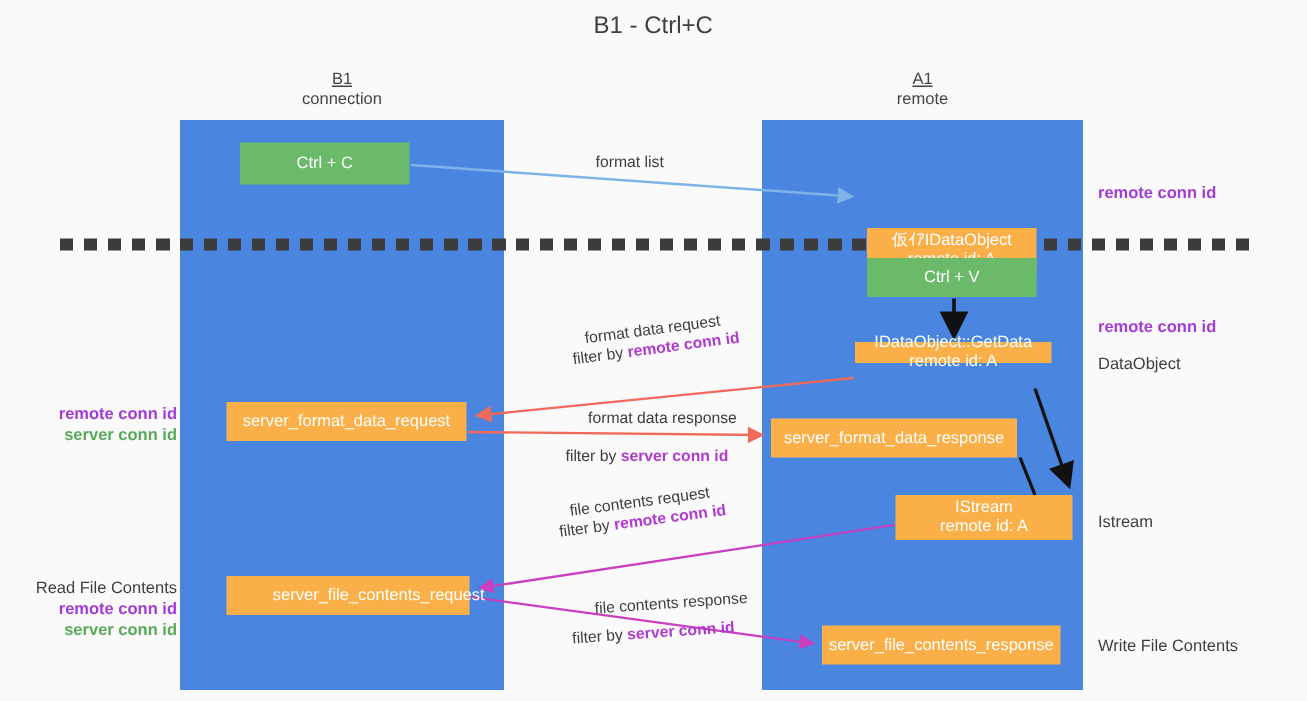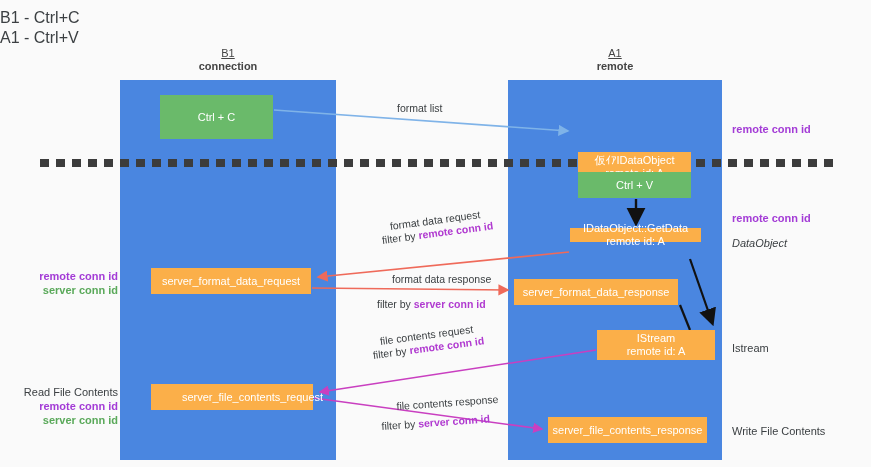--- a/index.html
+++ b/index.html
@@ -15,62 +15,62 @@
   .col{position:absolute;background:#4a86e0;}
   #col-b1{left:120px;top:80px;width:216px;height:380px;}
   #col-a1{left:508px;top:80px;width:214px;height:380px;}
 
   
   .col-head{
     position:absolute;text-align:center;color:#444;
     font-size:11px;line-height:13px;
   }
   .col-head .l1{display:block;text-decoration:underline;}
-  .col-head .l2{display:block;font-weight:bold;}
+  .col-head .l2{display:block;}
   #head-b1{left:120px;top:47px;width:216px;}
   #head-a1{left:508px;top:47px;width:214px;}
 
   
   #title{
-    position:absolute;left:0;top:8px;width:871px;text-align:left;
+    position:absolute;left:0;top:8px;width:871px;text-align:center;
     color:#3c4043;font-size:16px;line-height:20px;
   }
   #title span{display:block;}
 
   
   .box{
     position:absolute;box-sizing:border-box;
     display:flex;flex-direction:column;align-items:center;justify-content:center;
     color:#ffffff;font-size:11px;line-height:13px;text-align:center;
   }
   .box .l2{display:block;}
   .green{background:#6aba6a;}
   .orange{background:#fbaf49;}
 
-  #box-ctrlc{left:160px;top:95px;width:113px;height:44px;}
+  #box-ctrlc{left:160px;top:95px;width:113px;height:28px;}
   #box-idataobject{left:578px;top:116px;width:113px;height:30px;margin-top:36px;}
   #box-ctrlv{left:578px;top:172px;width:113px;height:26px;justify-content:center;}
   #box-getdata{left:570px;top:228px;width:131px;height:14px;}
   #box-fmt-req{left:151px;top:268px;width:160px;height:26px;}
   #box-fmt-resp{left:514px;top:279px;width:164px;height:26px;}
   #box-istream{left:597px;top:330px;width:118px;height:30px;}
   #box-file-req{left:151px;top:384px;width:162px;height:26px;padding-left:41px;}
   #box-file-resp{left:548px;top:417px;width:159px;height:26px;}
 
   
   .side{position:absolute;font-size:11px;line-height:14px;}
   .side .purple{color:#a33bd6;font-weight:bold;display:block;}
   .side .green-t{color:#5aa95a;font-weight:bold;display:block;}
   .side .gray{color:#3c4043;display:block;}
 
   #lbl-left-1{left:18px;top:269px;width:100px;text-align:right;}
   #lbl-left-2{left:18px;top:385px;width:100px;text-align:right;}
   #lbl-right-1{left:732px;top:122px;}
   #lbl-right-2{left:732px;top:211px;}
-  #lbl-right-3{left:732px;top:236px;font-style:italic;}
+  #lbl-right-3{left:732px;top:236px;}
   #lbl-right-4{left:732px;top:341px;}
   #lbl-right-5{left:732px;top:424px;}
 
   
   .flow{position:absolute;font-size:10.5px;line-height:14px;color:#3c4043;white-space:nowrap;}
   .flow .pu{color:#b03ad0;font-weight:bold;}
   .flow .mg{color:#b03ad0;font-weight:bold;}
 
   #f-formatlist{left:397px;top:101px;}
   #f-fdr1{left:389px;top:219px;transform:rotate(-7.5deg);transform-origin:left top;}
@@ -90,21 +90,20 @@
 
   svg#wires{position:absolute;left:0;top:0;width:871px;height:467px;pointer-events:none;}
 </style>
 </head>
 <body>
 
 <div id="stage">
 
   <div id="title">
     <span>B1 - Ctrl+C</span>
-    <span>A1 - Ctrl+V</span>
   </div>
 
   <div class="col-head" id="head-b1">
     <span class="l1">B1</span>
     <span class="l2">connection</span>
   </div>
   <div class="col-head" id="head-a1">
     <span class="l1">A1</span>
     <span class="l2">remote</span>
   </div>

